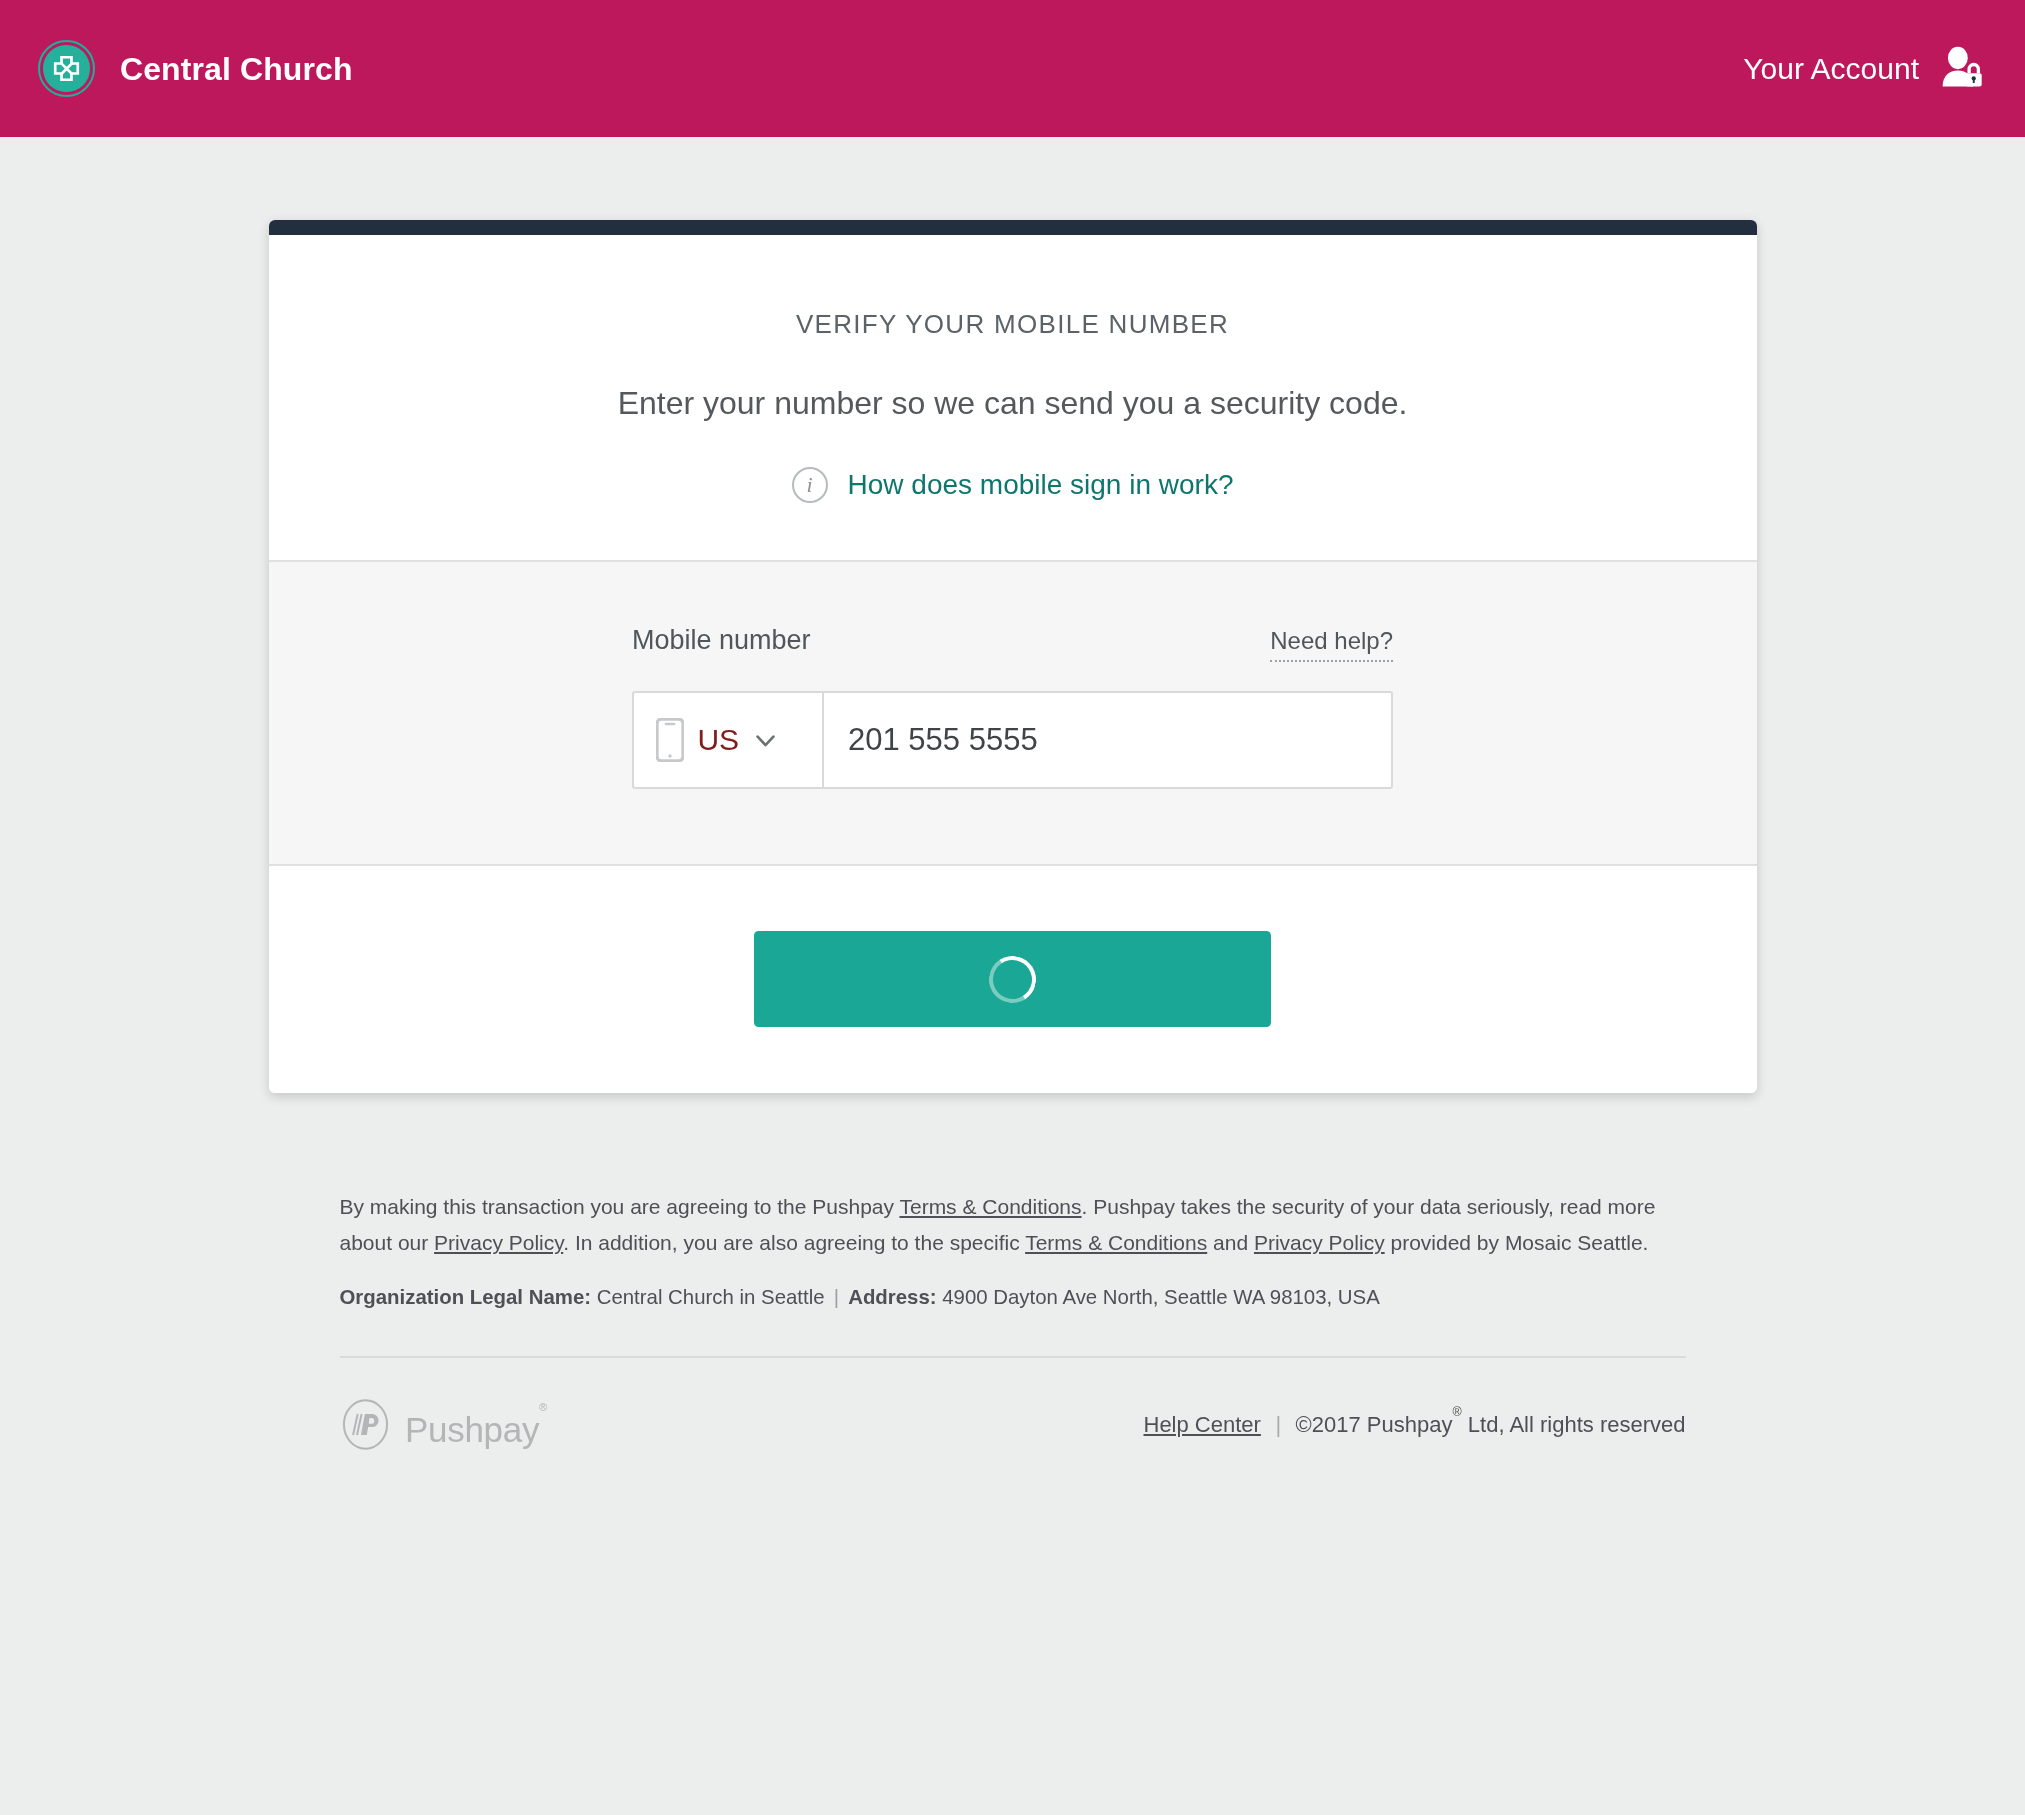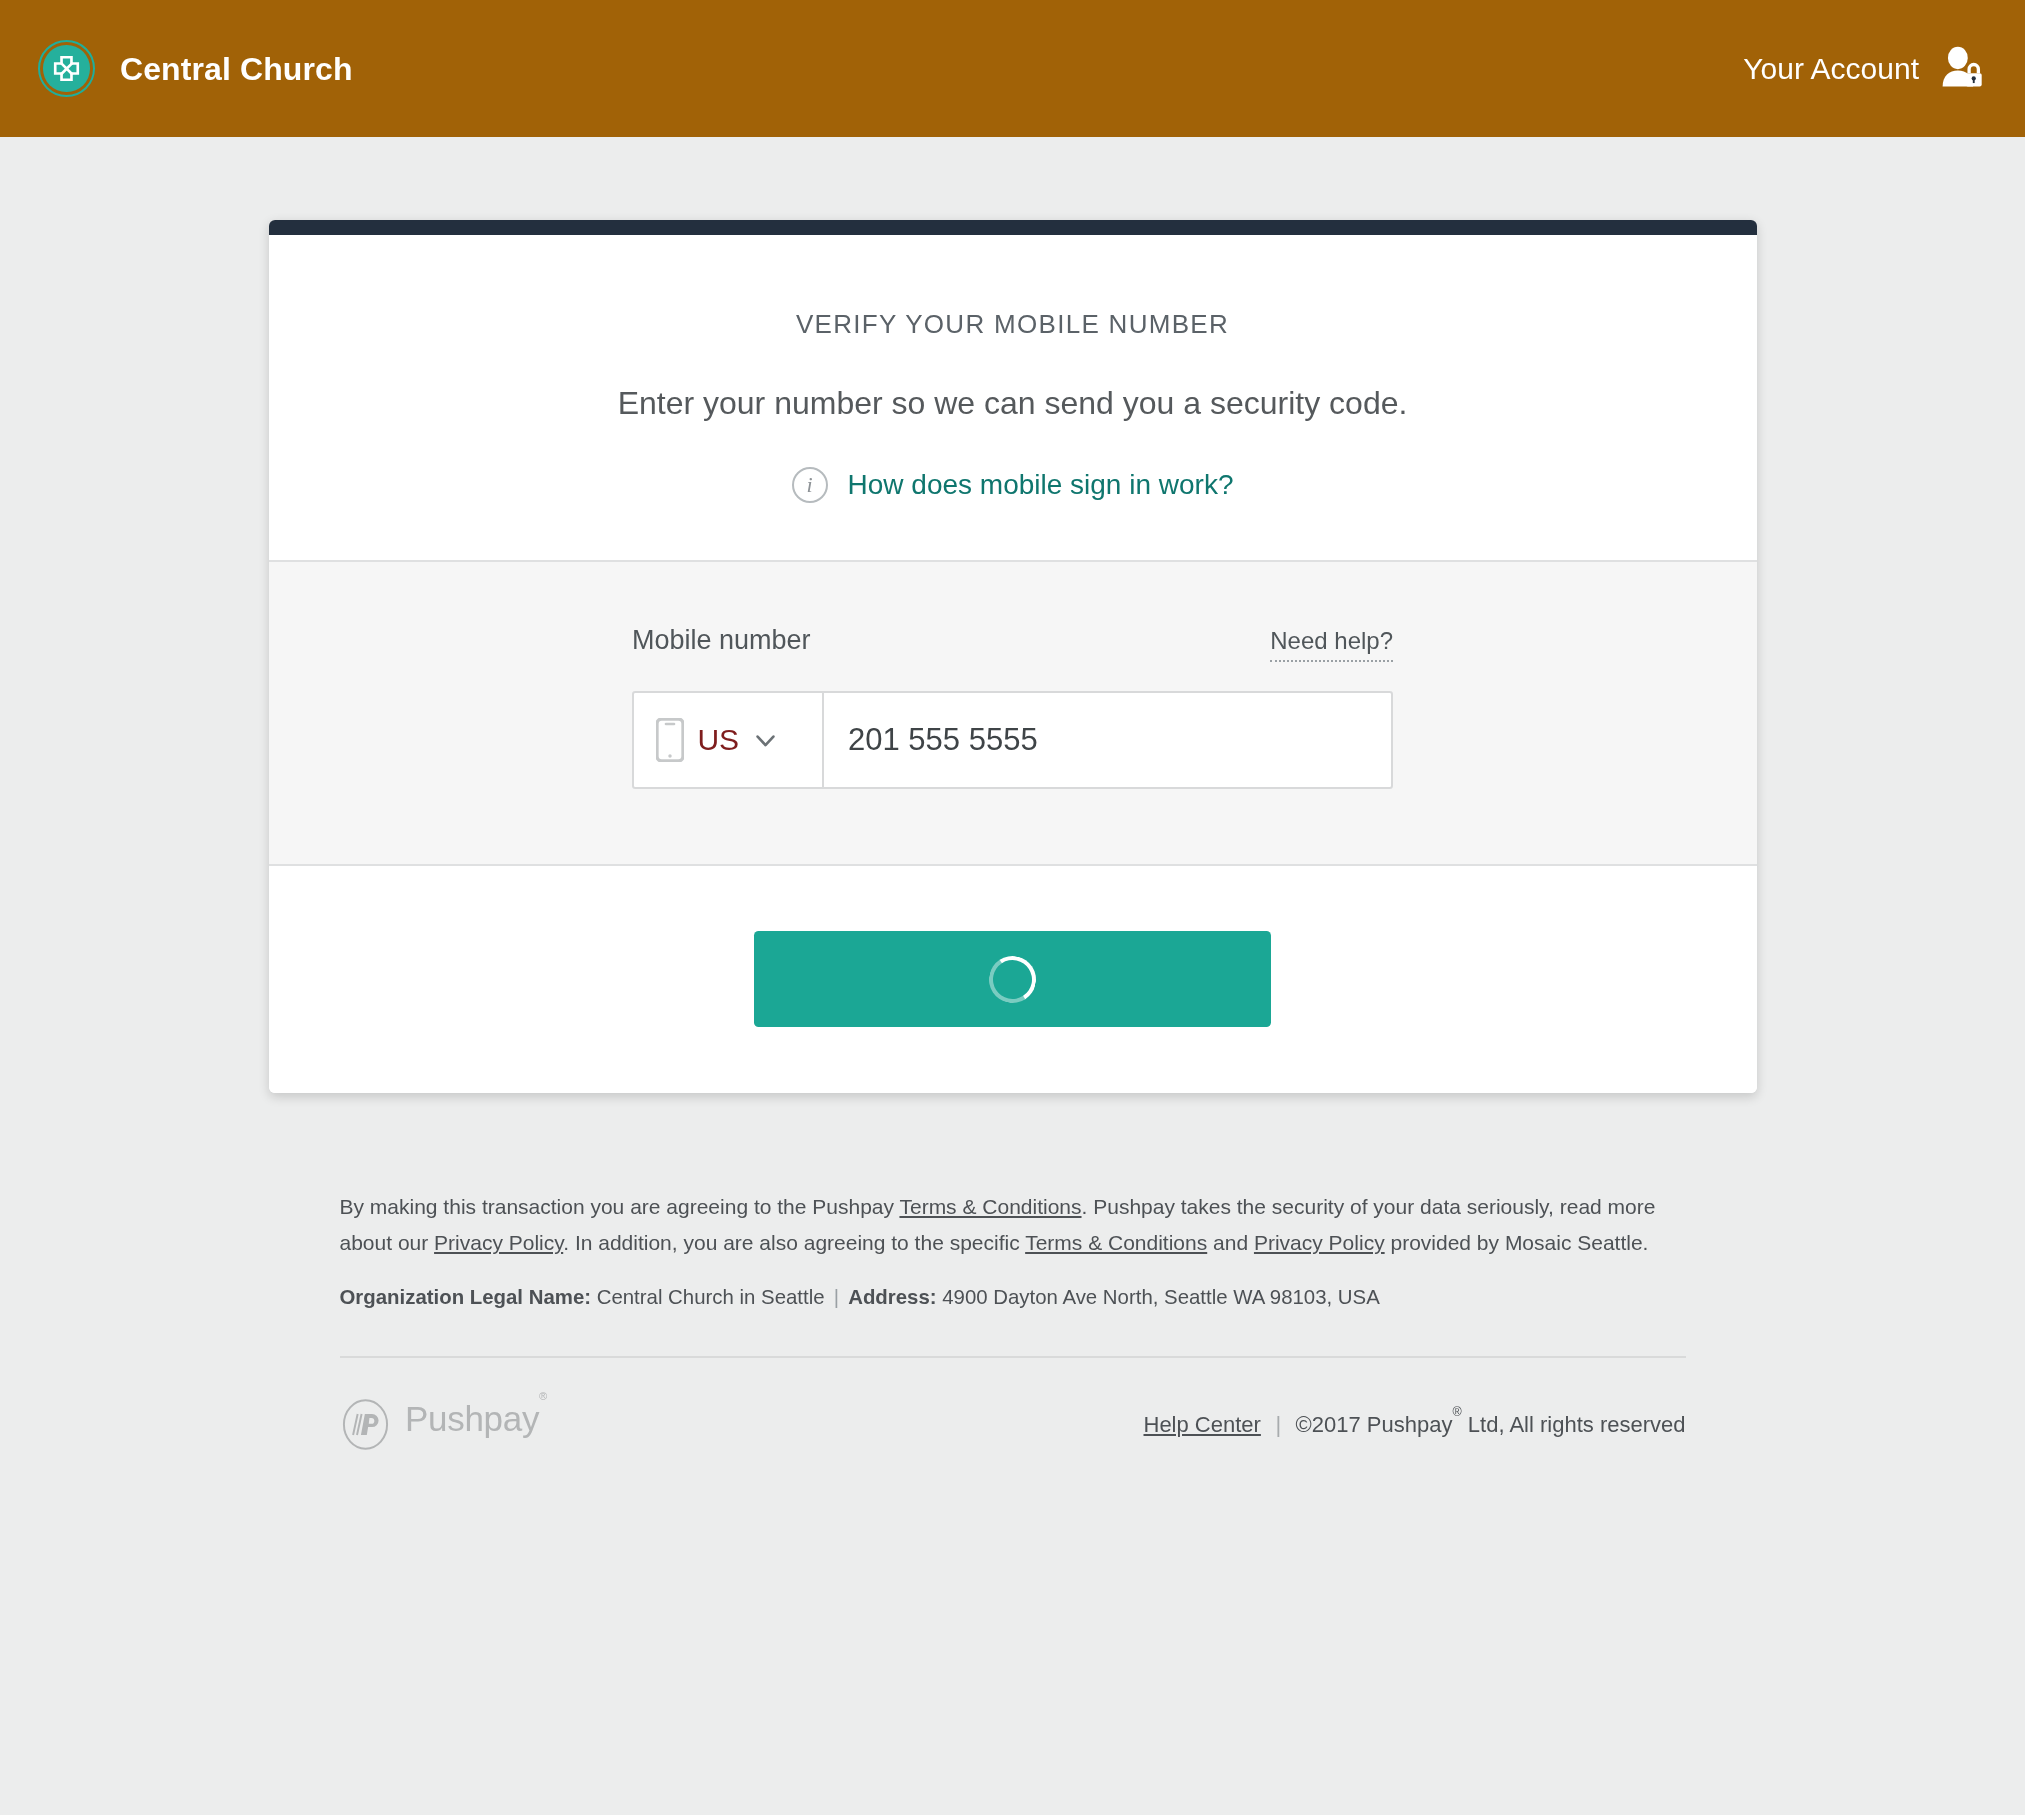--- a/index.html
+++ b/index.html
@@ -12,21 +12,21 @@
   }
   body {
     width: 2025px;
     min-height: 1816px;
     position: relative;
   }
 
   
   .topbar {
     height: 137px;
-    background: #a16207;
+    background: #be185d;
     display: flex;
     align-items: center;
     justify-content: space-between;
     padding: 0 40px 0 38px;
   }
   .brand {
     display: flex;
     align-items: center;
     gap: 25px;
   }
@@ -246,21 +246,21 @@
     width: 1346px;
     margin: 47px auto 0 auto;
     border-top: 2px solid #d9dada;
     padding-top: 41px;
     display: flex;
     align-items: center;
     justify-content: space-between;
   }
   .pushpay-logo {
     display: flex;
-    align-items: flex-start;
+    align-items: flex-end;
     gap: 14.5px;
   }
   .pp-mark { width: 51px; height: 51px; flex: none; }
   .pp-word {
     font-size: 35px;
     color: #b3b5b6;
     font-weight: normal;
     letter-spacing: -0.3px;
     position: relative;
   }

